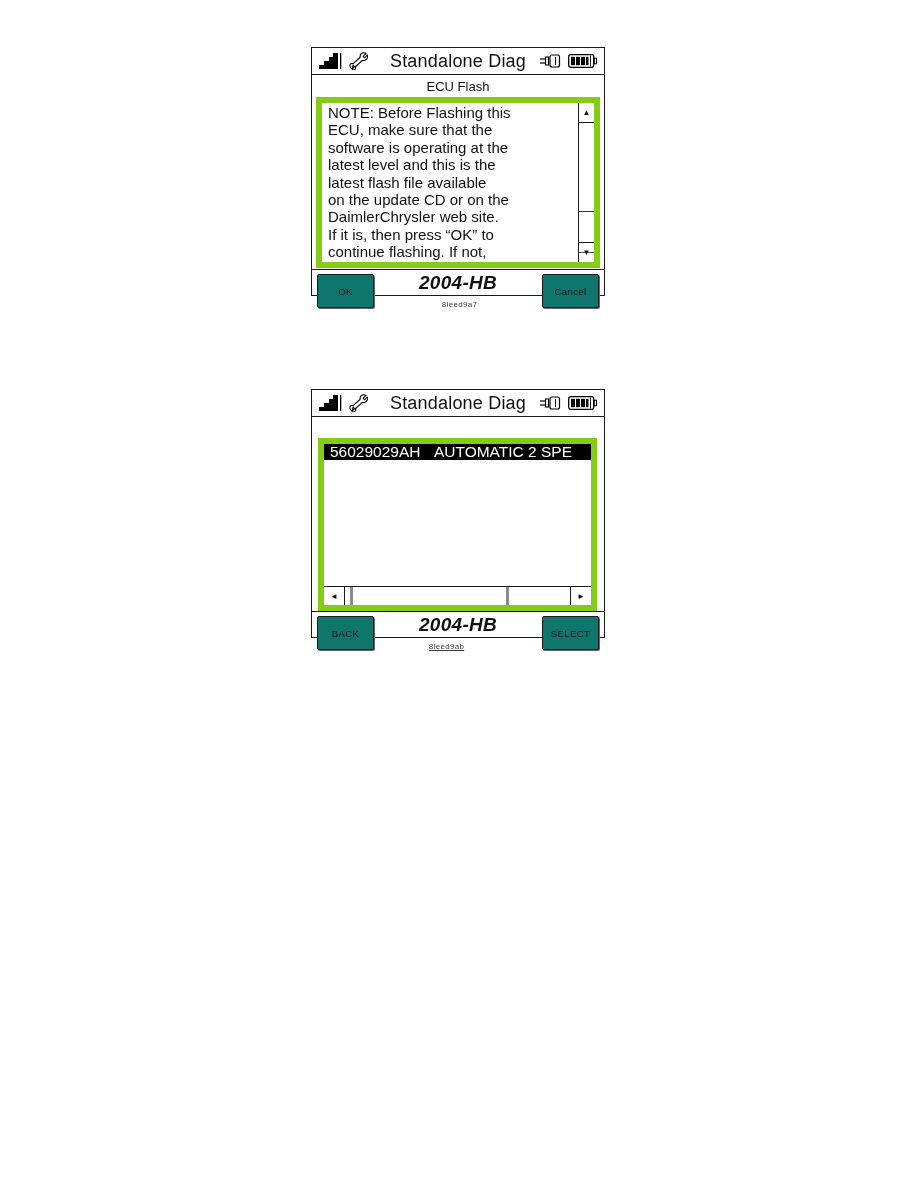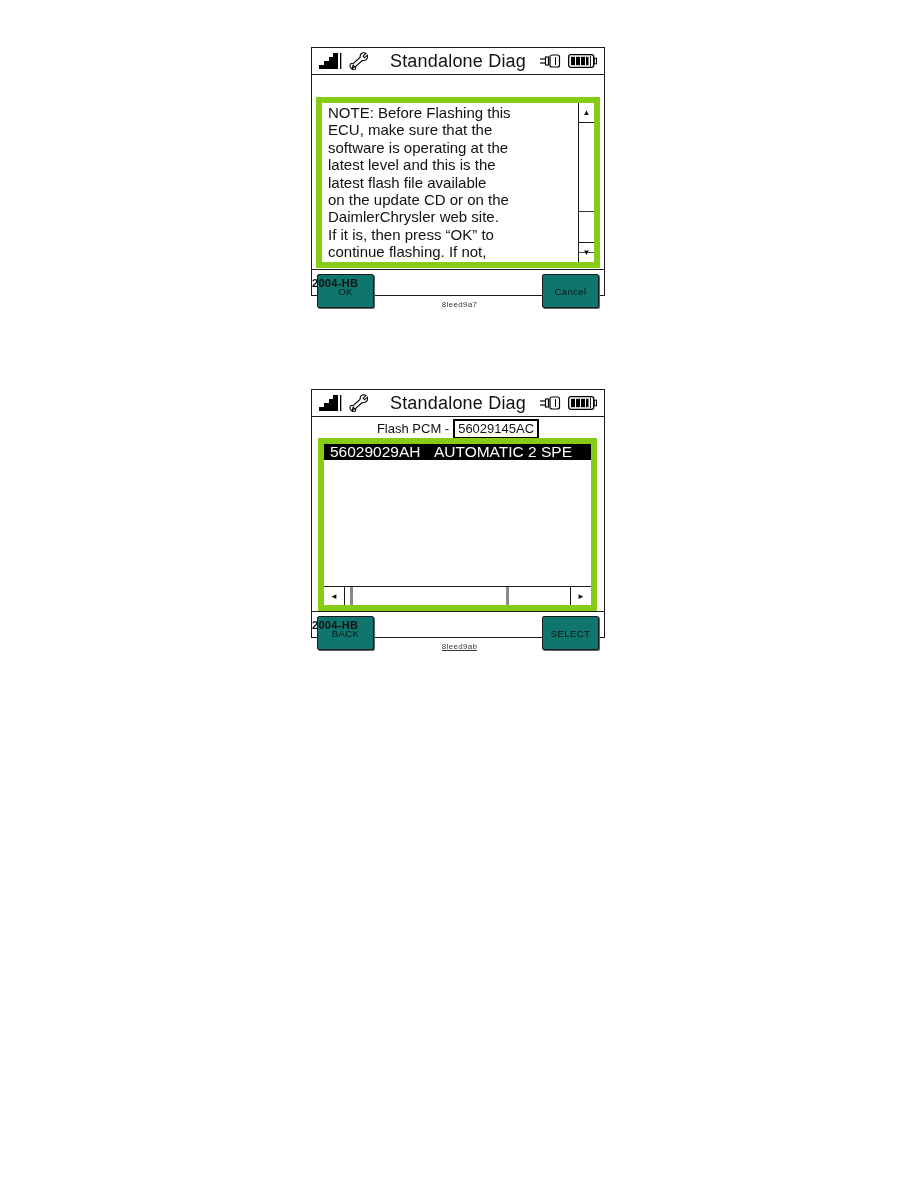--- a/index.html
+++ b/index.html
@@ -59,29 +59,29 @@
   .hscroll .div-bar.d2 { left:160px; }
 
   .footer { position:absolute; left:0; right:0; bottom:0; height:26px;
             border-top:1px solid #1a1a1a; display:flex; align-items:center; }
   .btn { position:absolute; top:4px; width:57px; height:34px; background:#0f766e;
          border:1px solid #1a1a1a; border-radius:2px; box-shadow:1px 1px 0 #666;
          font-size:9.5px; letter-spacing:0.4px; display:flex; align-items:center;
          justify-content:center; font-family:"Liberation Sans", sans-serif; }
   .btn-left  { left:5px; }
   .btn-right { right:5px; }
-  .footer-center { position:absolute; left:0; right:0; text-align:left;
-                   font-size:11px; font-weight:bold; letter-spacing:0.3px; }
+  .footer-center { position:absolute; left:0; right:0; text-align:center;
+                   font-size:19px; font-weight:bold; letter-spacing:0.3px;font-style:italic; }
 
   .pn-box { border:2px solid #000; padding:0 3px; font-size:13px; line-height:16px; }
 
   .fig-caption { position:absolute; width:297px; text-align:center;
                  font-size:8px; color:#3a3a3a; letter-spacing:0.3px; }
   #caption1 { left:311px; top:300px; }
-  #caption2 { left:311px; top:642px;text-decoration:underline; }
+  #caption2 { left:298px; top:642px;text-decoration:underline; }
 
   .icon { display:inline-flex; align-items:center; }
 </style>
 </head>
 <body>
 
 <div class="page">
 
   <div class="screen" id="screen1">
 
@@ -120,20 +120,21 @@
             <rect x="8" y="2.8" width="4" height="8.4" fill="#000"></rect>
             <rect x="13" y="2.8" width="4" height="8.4" fill="#000"></rect>
             <rect x="18" y="2.8" width="2.5" height="8.4" fill="#000"></rect>
             <line x1="22.5" y1="1.5" x2="22.5" y2="12.5" stroke="#000" stroke-width="0.9"></line>
             <rect x="26.3" y="4.2" width="2.2" height="5.6" fill="#fff" stroke="#000" stroke-width="1"></rect>
           </svg>
         </span>
       </div>
     </div>
 
+    <div class="subtitle-row">ECU Flash</div>
 
     <div class="content-box">
       <div class="note-text">NOTE:  Before Flashing this
 ECU, make sure that the
 software is operating at the
 latest level and this is the
 latest flash file available
 on the update CD or on the
 DaimlerChrysler web site.
 If it is, then press “OK” to
@@ -196,24 +197,20 @@
             <rect x="8" y="2.8" width="4" height="8.4" fill="#000"></rect>
             <rect x="13" y="2.8" width="4" height="8.4" fill="#000"></rect>
             <rect x="18" y="2.8" width="2.5" height="8.4" fill="#000"></rect>
             <line x1="22.5" y1="1.5" x2="22.5" y2="12.5" stroke="#000" stroke-width="0.9"></line>
             <rect x="26.3" y="4.2" width="2.2" height="5.6" fill="#fff" stroke="#000" stroke-width="1"></rect>
           </svg>
         </span>
       </div>
     </div>
 
-    <div class="subtitle-row">
-      <span>Flash PCM -</span>
-      <span class="pn-box">56029145AC</span>
-    </div>
 
     <div class="content-box">
       <div class="list-row-selected">
         <span>56029029AH</span>
         <span>AUTOMATIC 2 SPE</span>
       </div>
       <div class="hscroll">
         <div class="arrow-box left">
           <span>◄</span>
         </div>

